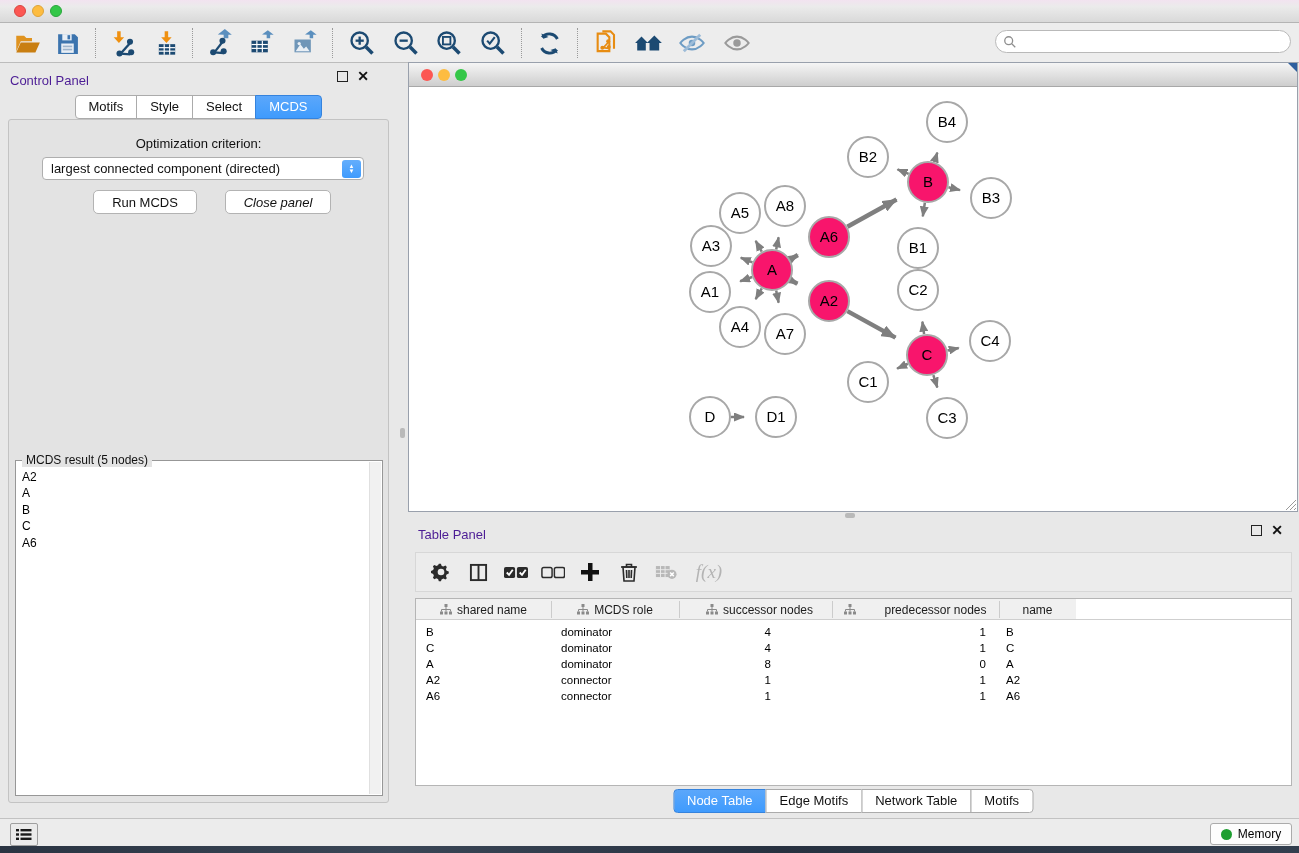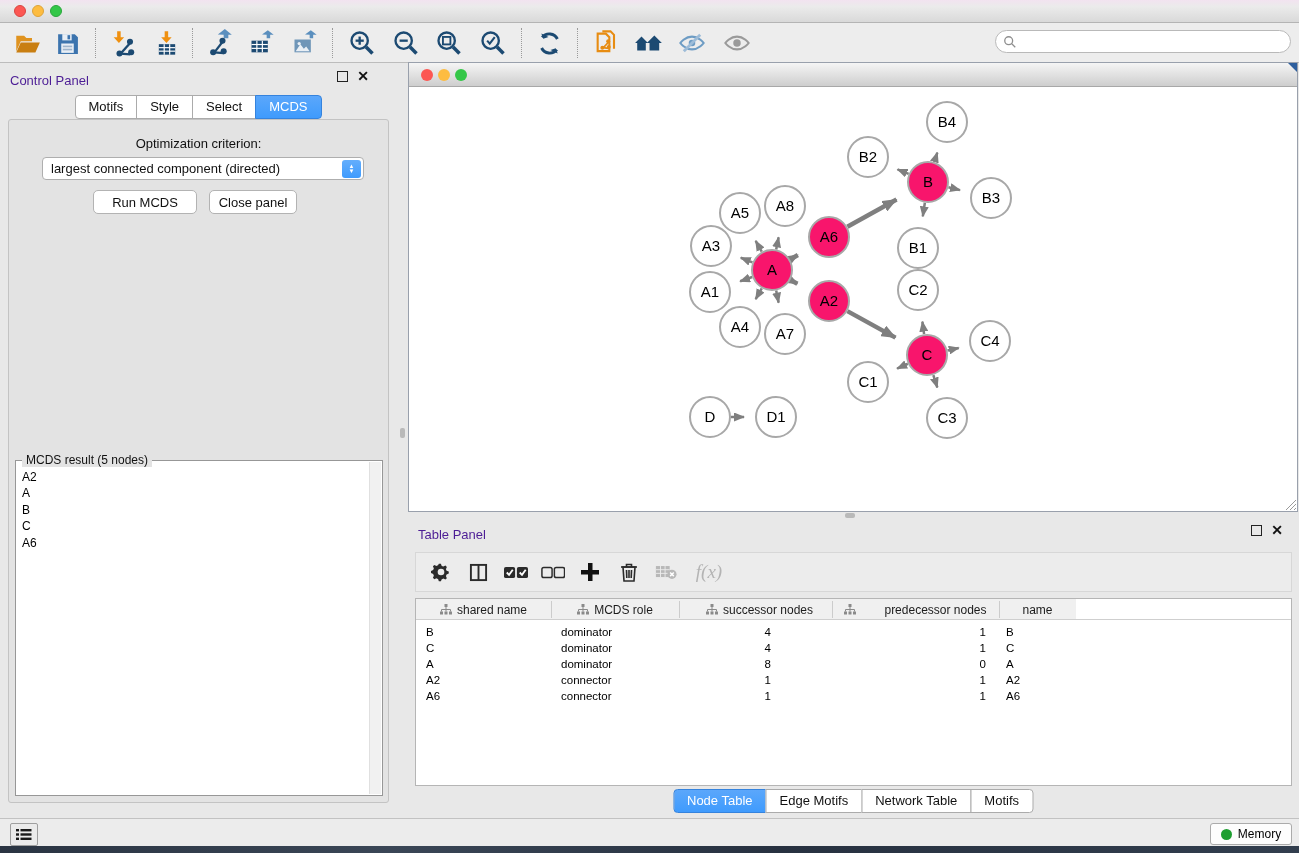--- a/index.html
+++ b/index.html
@@ -268,21 +268,21 @@
   <div id="cp-content" class="abs">
     <div id="opt-label" class="abs">Optimization criterion:</div>
     <div id="opt-select" class="abs">
       <span>largest connected component (directed)</span>
       <span id="opt-stepper" style="background: linear-gradient(rgb(100, 174, 252), rgb(63, 155, 253));">
           <span>▲</span>
           <span>▼</span>
         </span>
     </div>
     <div class="abs cp-btn" style="left:84px;width:104px;">Run MCDS</div>
-    <div class="abs cp-btn" style="left:200px;width:88px;">Close panel</div>
+    <div class="abs cp-btn" style="left:216px;width:106px;font-style:italic;">Close panel</div>
     <div id="result-box" class="abs">
       <span id="result-legend" class="abs">MCDS result (5 nodes)</span>
       <div id="result-list">
           <div class="result-item">A2</div>
           <div class="result-item">A</div>
           <div class="result-item">B</div>
           <div class="result-item">C</div>
           <div class="result-item">A6</div>
         </div>
       <div id="result-scroll"></div>

